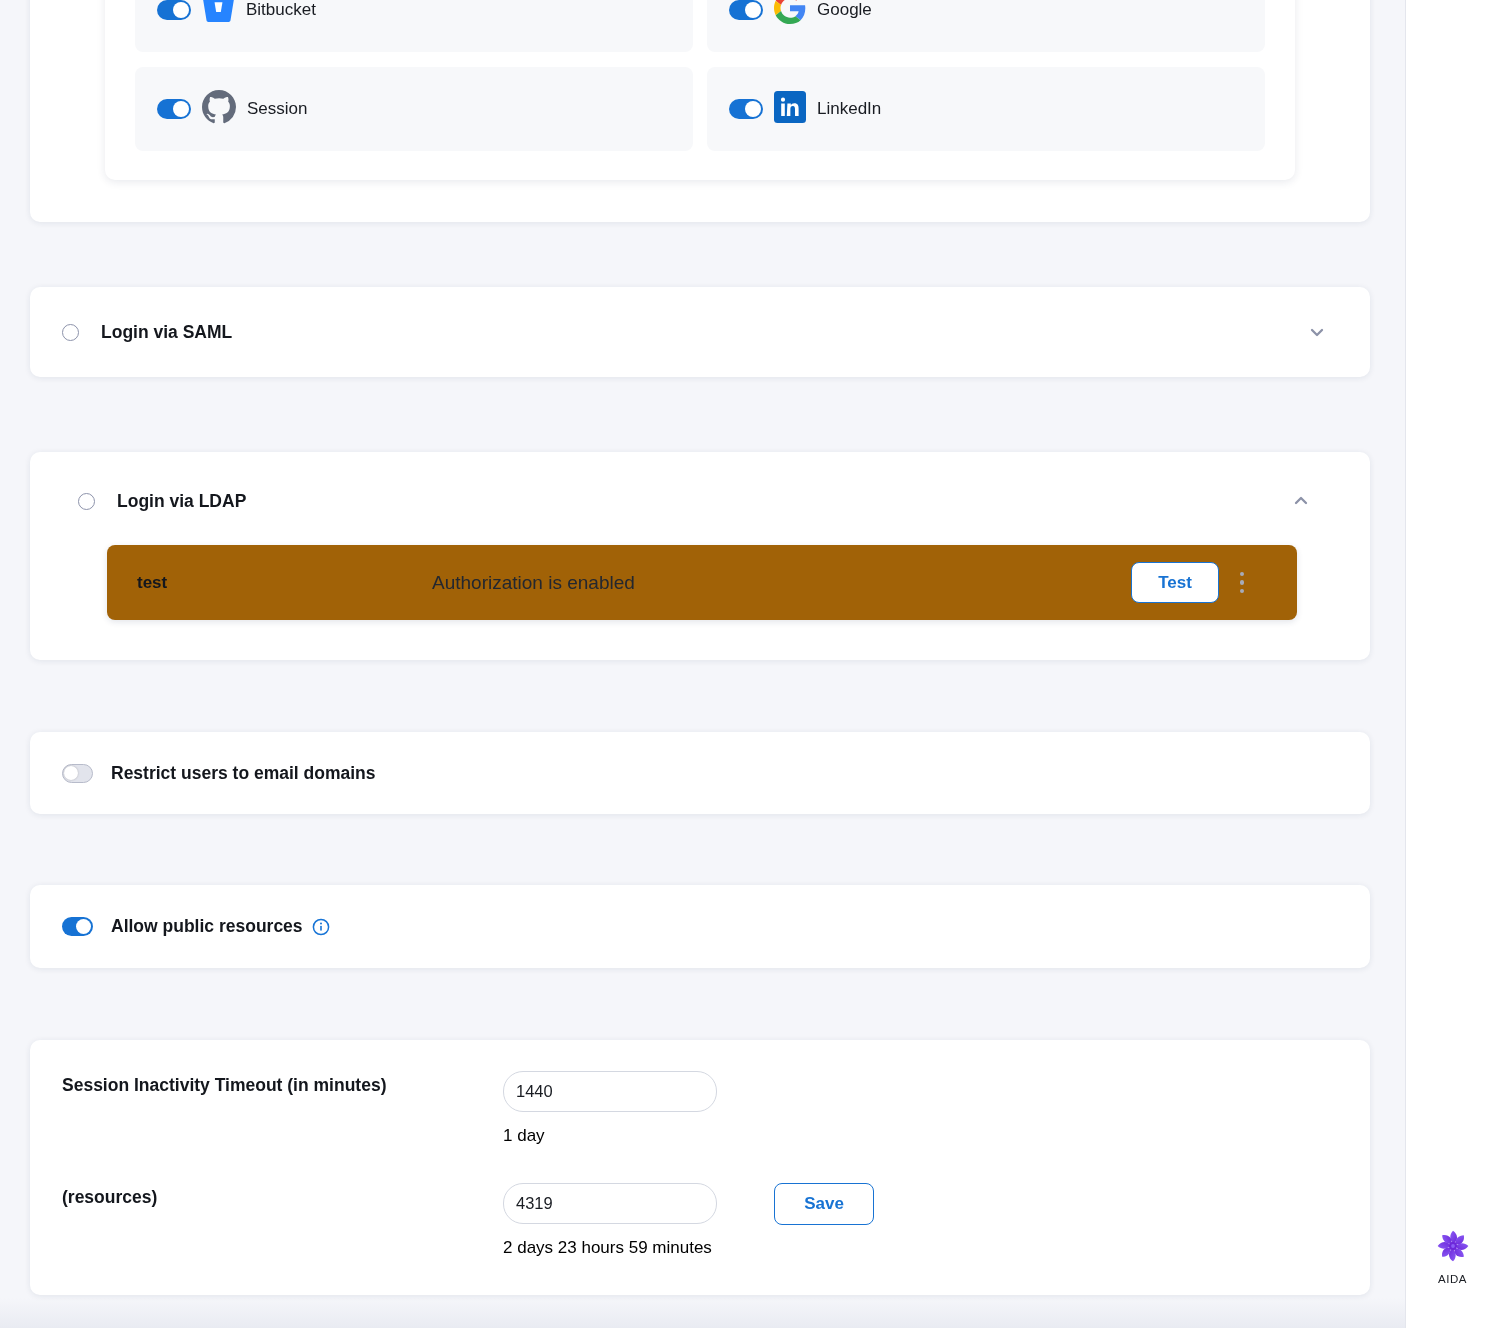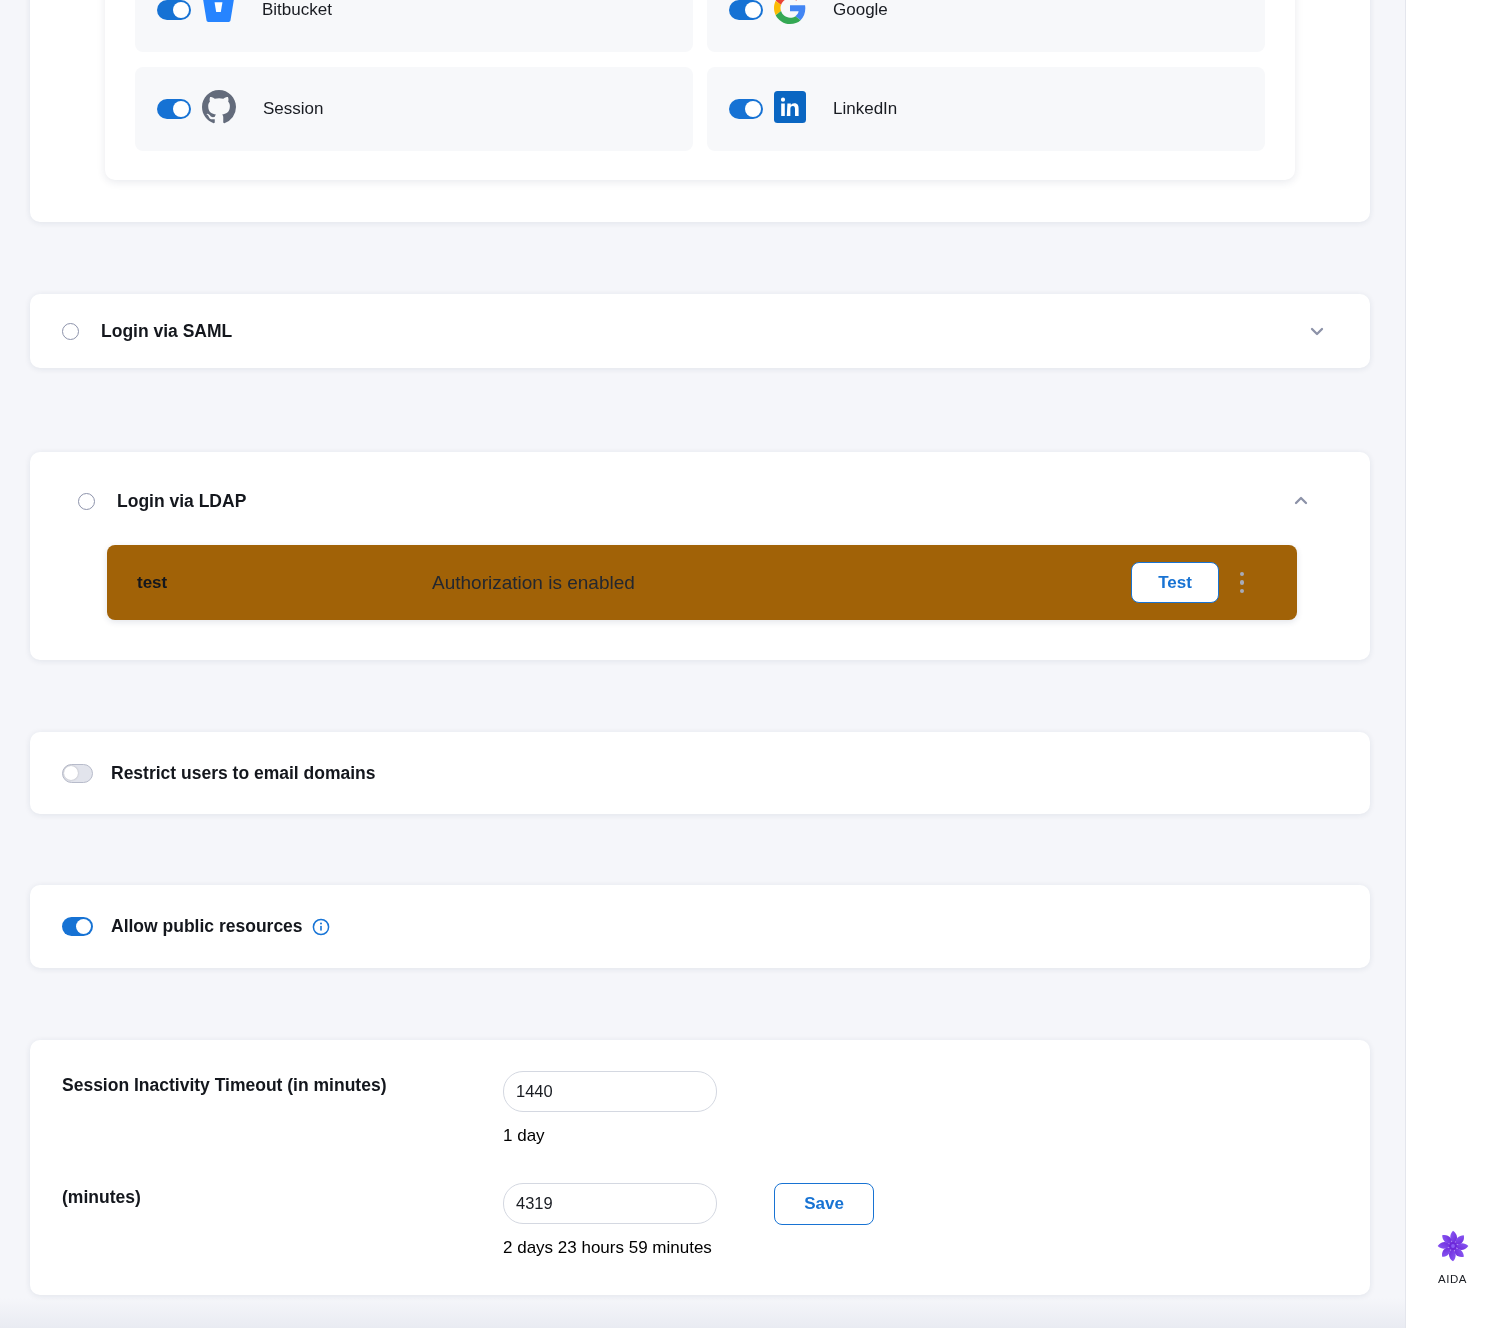--- a/index.html
+++ b/index.html
@@ -31,21 +31,21 @@
   }
   .provider-tile {
     position:absolute; width:558px; height:84px;
     background:#f7f8fa; border-radius:8px;
     display:flex; align-items:center; padding-left:22px; gap:11px;
   }
   .tile-bitbucket { left:30px;  top:24px; }
   .tile-google    { left:602px; top:24px; }
   .tile-github    { left:30px;  top:123px; }
   .tile-linkedin  { left:602px; top:123px; }
-  .provider-label { font-size:17px; font-weight:500; color:#191c22; margin-left:16px; }
+  .provider-label { font-size:17px; font-weight:500; color:#191c22; margin-left:0; }
 
   
   .toggle {
     position:relative; width:34px; height:20px; border-radius:11px;
     flex:0 0 auto; cursor:pointer;
   }
   .toggle.on { background:#1672d4; }
   .toggle.on .knob {
     position:absolute; right:2px; top:2px; width:16px; height:16px;
     background:#ffffff; border-radius:50%;
@@ -63,21 +63,21 @@
 
   
   .section-row { display:flex; align-items:center; padding:0 32px; height:100%; }
   .radio {
     width:17px; height:17px; border:1.8px solid #8d93ab; border-radius:50%;
     background:#fff; flex:0 0 auto;
   }
   .section-label { font-size:17.5px; font-weight:700; margin-left:22px; color:#14171d; }
   .chevron { margin-left:auto; display:flex; align-items:center; padding-right:10px; }
 
-  .saml-card { top:294px; height:74px; }
+  .saml-card { top:287px; height:90px; }
   .ldap-card { top:452px; height:208px; }
   .ldap-header { display:flex; align-items:center; padding:0 48px; height:98px; }
 
   .ldap-entry {
     position:absolute; left:77px; top:93px; width:1190px; height:75px;
     background:#a16207; border-radius:8px;
     box-shadow:0 2px 6px rgba(25,39,80,0.12);
   }
   .ldap-entry-name {
     position:absolute; left:30px; top:0; height:75px;
@@ -258,21 +258,21 @@
     </span>
   </div>
 </div>
 
 <div class="card session-card">
   <div class="field-label label-inactivity">Session Inactivity Timeout (in minutes)</div>
   <input class="text-input input-inactivity" type="text" value="1440" style="">
   <div class="hint hint-inactivity">1 day</div>
 
   <div class="field-label label-absolute">
-    <div>(minutes)</div>
+    <div>(resources)</div>
   </div>
   <input class="text-input input-absolute" type="text" value="4319" style="">
   <button class="btn-outline save-btn">Save</button>
   <div class="hint hint-absolute">2 days 23 hours 59 minutes</div>
 </div>
 
 <div class="bottom-fade"></div>
 
 <div class="right-rail">
   <div class="brand">

